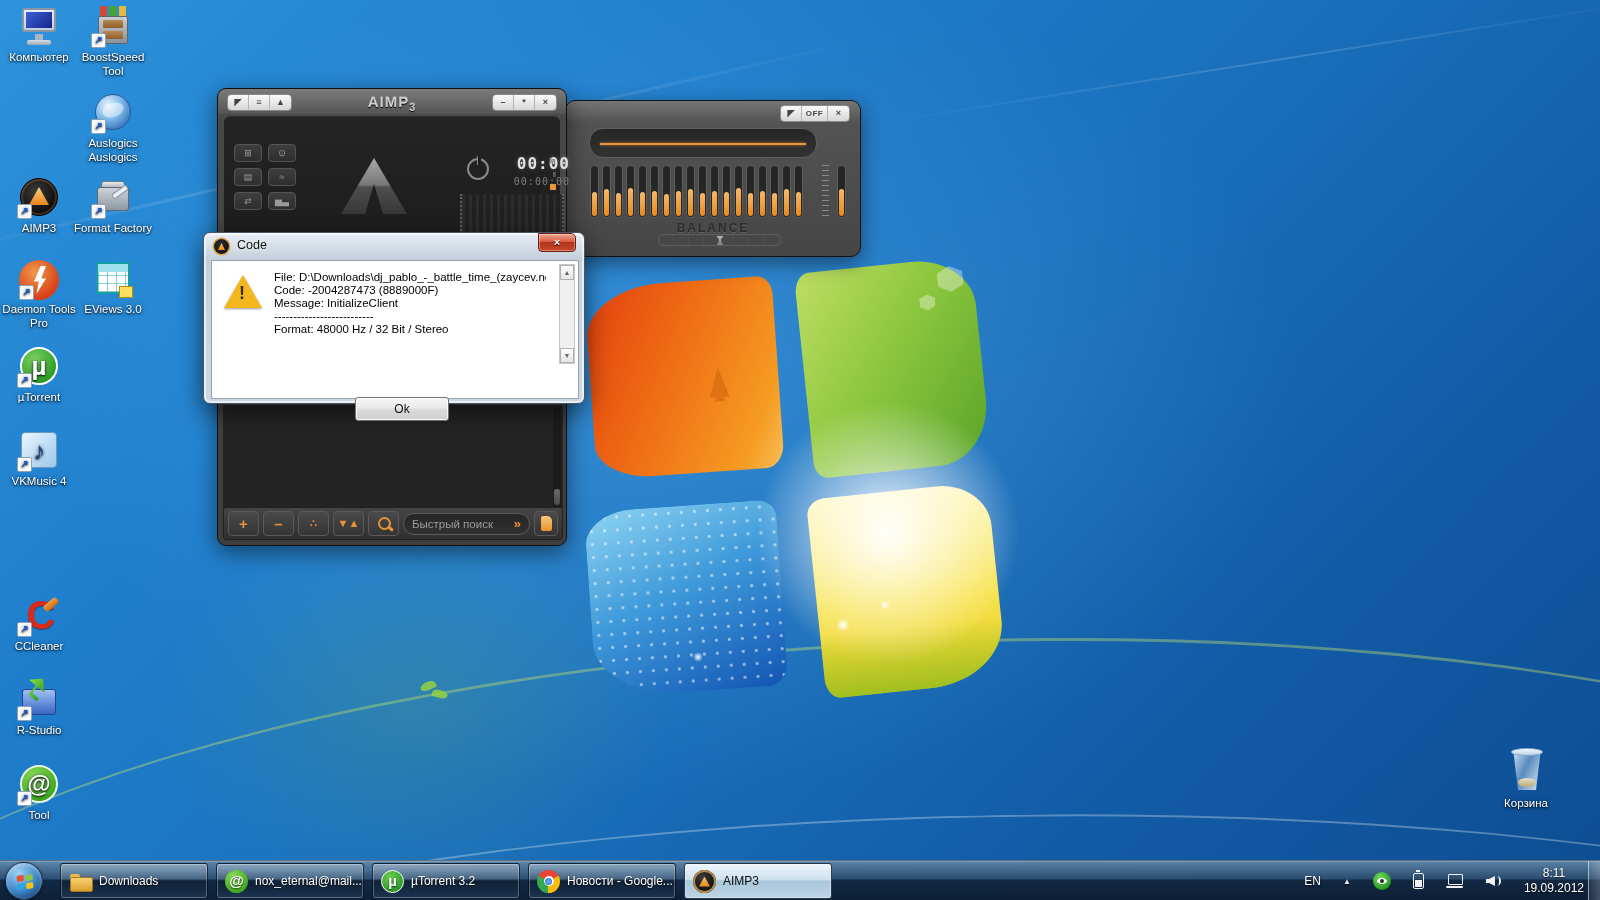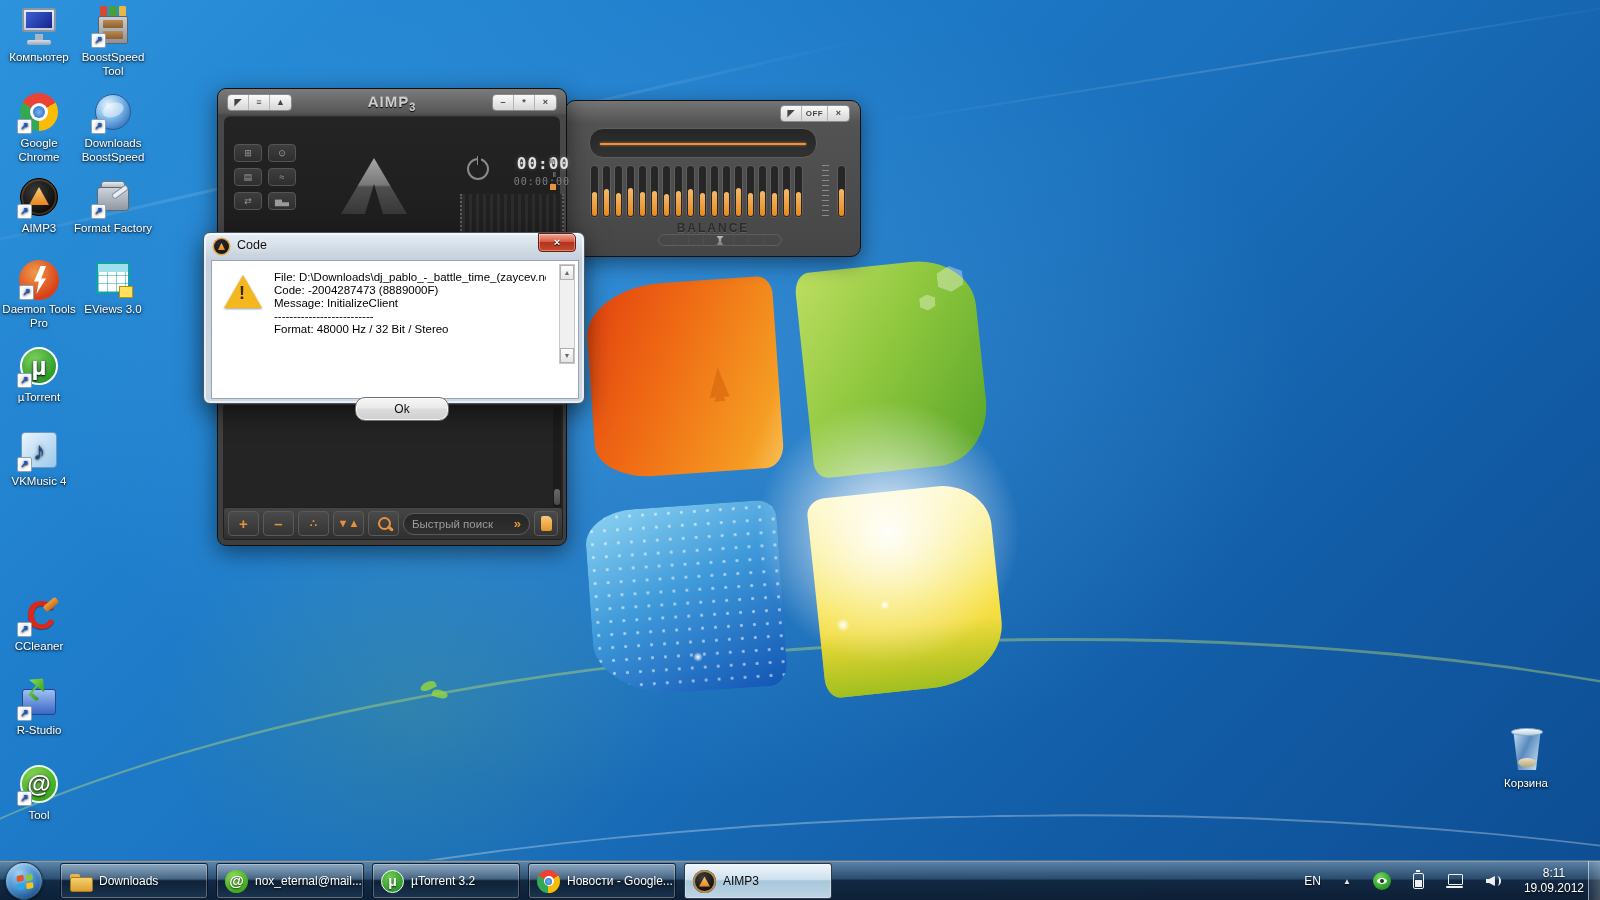--- a/index.html
+++ b/index.html
@@ -208,21 +208,21 @@
   .warn { position:absolute; left:12px; top:14px; width:0; height:0;
     border-left:19px solid transparent; border-right:19px solid transparent; border-bottom:33px solid #f4b81e;
     filter:drop-shadow(0 1px 1px rgba(0,0,0,.4)); }
   .warn::after { content:"!"; position:absolute; left:-4px; top:8px; color:#3a2a00; font-weight:bold; font-size:18px; }
   .dtext { position:absolute; left:62px; top:10px; width:272px; font-size:11.5px; line-height:13px; color:#000; }
   .dtext div { white-space:nowrap; overflow:hidden; }
   .dscroll { position:absolute; right:3px; top:3px; width:16px; height:100px; background:#f0f0f0; border:1px solid #c8c8c8; }
   .dscroll .up,.dscroll .dn { position:absolute; left:0; width:14px; height:15px; background:linear-gradient(#fdfdfd,#e4e4e4);
     border:1px solid #b0b0b0; color:#5a6a7a; font-size:7px; text-align:center; line-height:14px; }
   .dscroll .up { top:0; } .dscroll .dn { bottom:0; }
-  .okbtn { position:absolute; left:143px; top:136px; width:94px; height:24px; border-radius:10px;
+  .okbtn { position:absolute; left:143px; top:136px; width:94px; height:24px; border-radius:3px;
     background:linear-gradient(180deg,#f6f6f6,#eaeaea 45%,#dcdcdc 50%,#cfcfcf 100%);
     border:1px solid #707070; font-size:12px; color:#111; text-align:center; line-height:22px;
     box-shadow:inset 0 0 0 1px rgba(255,255,255,.8); }
   
   #taskbar { position:absolute; left:0; bottom:0; width:1600px; height:40px;
     background:linear-gradient(180deg, rgba(105,140,170,.85) 0%, rgba(45,75,105,.9) 45%, rgba(18,38,62,.95) 50%, rgba(12,28,48,.95) 100%);
     border-top:1px solid rgba(255,255,255,.35); box-shadow:inset 0 1px 0 rgba(255,255,255,.2); }
   .orb { position:absolute; left:5px; top:1px; width:38px; height:38px; border-radius:50%;
     background:radial-gradient(circle at 35% 28%, #9ed2f4, #3f86c8 52%, #123a6a 88%);
     border:1px solid rgba(0,0,0,.55); box-shadow:inset 0 2px 4px rgba(255,255,255,.5), 0 1px 3px rgba(0,0,0,.5); }
@@ -298,28 +298,20 @@
   <div class="sprout" style="left:432px;top:690px;transform:rotate(15deg) scaleX(-1);"></div>
 
   <div class="dicon" style="left:0px;top:4px;">
     <div class="art a-computer">
         <div class="scr"></div>
         <div class="stand"></div>
         <div class="base"></div>
       </div>
     <div>Компьютер</div>
   </div>
-  <div class="dicon shortcut" style="left:0px;top:90px;">
-    <div class="art a-chrome">
-        <div class="c1"></div>
-        <div class="c2"></div>
-        <div class="c3"></div>
-      </div>
-    <div>Google Chrome</div>
-  </div>
   <div class="dicon shortcut" style="left:0px;top:175px;">
     <div class="art a-aimp">
         <div class="c"></div>
         <div class="t"></div>
       </div>
     <div>AIMP3</div>
   </div>
   <div class="dicon shortcut" style="left:0px;top:260px;">
     <div class="art" style="background:radial-gradient(circle at 40% 32%,#f09a4a,#d84018 70%);border-radius:50%;width:40px;height:40px;">
       <div style="position:absolute;left:15px;top:6px;width:12px;height:28px;background:#fff;clip-path:polygon(55% 0,100% 0,60% 45%,100% 45%,20% 100%,40% 55%,0 55%);"></div>
@@ -370,39 +362,39 @@
           <i></i>
           <i></i>
         </div>
     </div>
     <div>BoostSpeed Tool</div>
   </div>
   <div class="dicon shortcut" style="left:74px;top:90px;">
     <div class="art a-boost">
         <div class="g"></div>
       </div>
-    <div>Downloads BoostSpeed</div>
+    <div>Auslogics Auslogics</div>
   </div>
   <div class="dicon shortcut" style="left:74px;top:175px;">
     <div class="art a-format">
         <div class="lid"></div>
         <div class="box"></div>
         <div class="ham"></div>
       </div>
     <div>Format Factory</div>
   </div>
   <div class="dicon" style="left:74px;top:256px;">
     <div class="art a-eviews">
         <div class="sheet"></div>
         <div class="chart"></div>
       </div>
     <div>EViews 3.0</div>
   </div>
 
-  <div class="dicon" style="left:1487px;top:728px;">
+  <div class="dicon" style="left:1487px;top:748px;">
     <div class="art a-recycle" style="height:46px;">
         <div class="bin"></div>
         <div class="rim"></div>
         <div class="trash"></div>
       </div>
     <div>Корзина</div>
   </div>
 
   <div id="equalizer">
     <div class="glassbtns rbtns">

